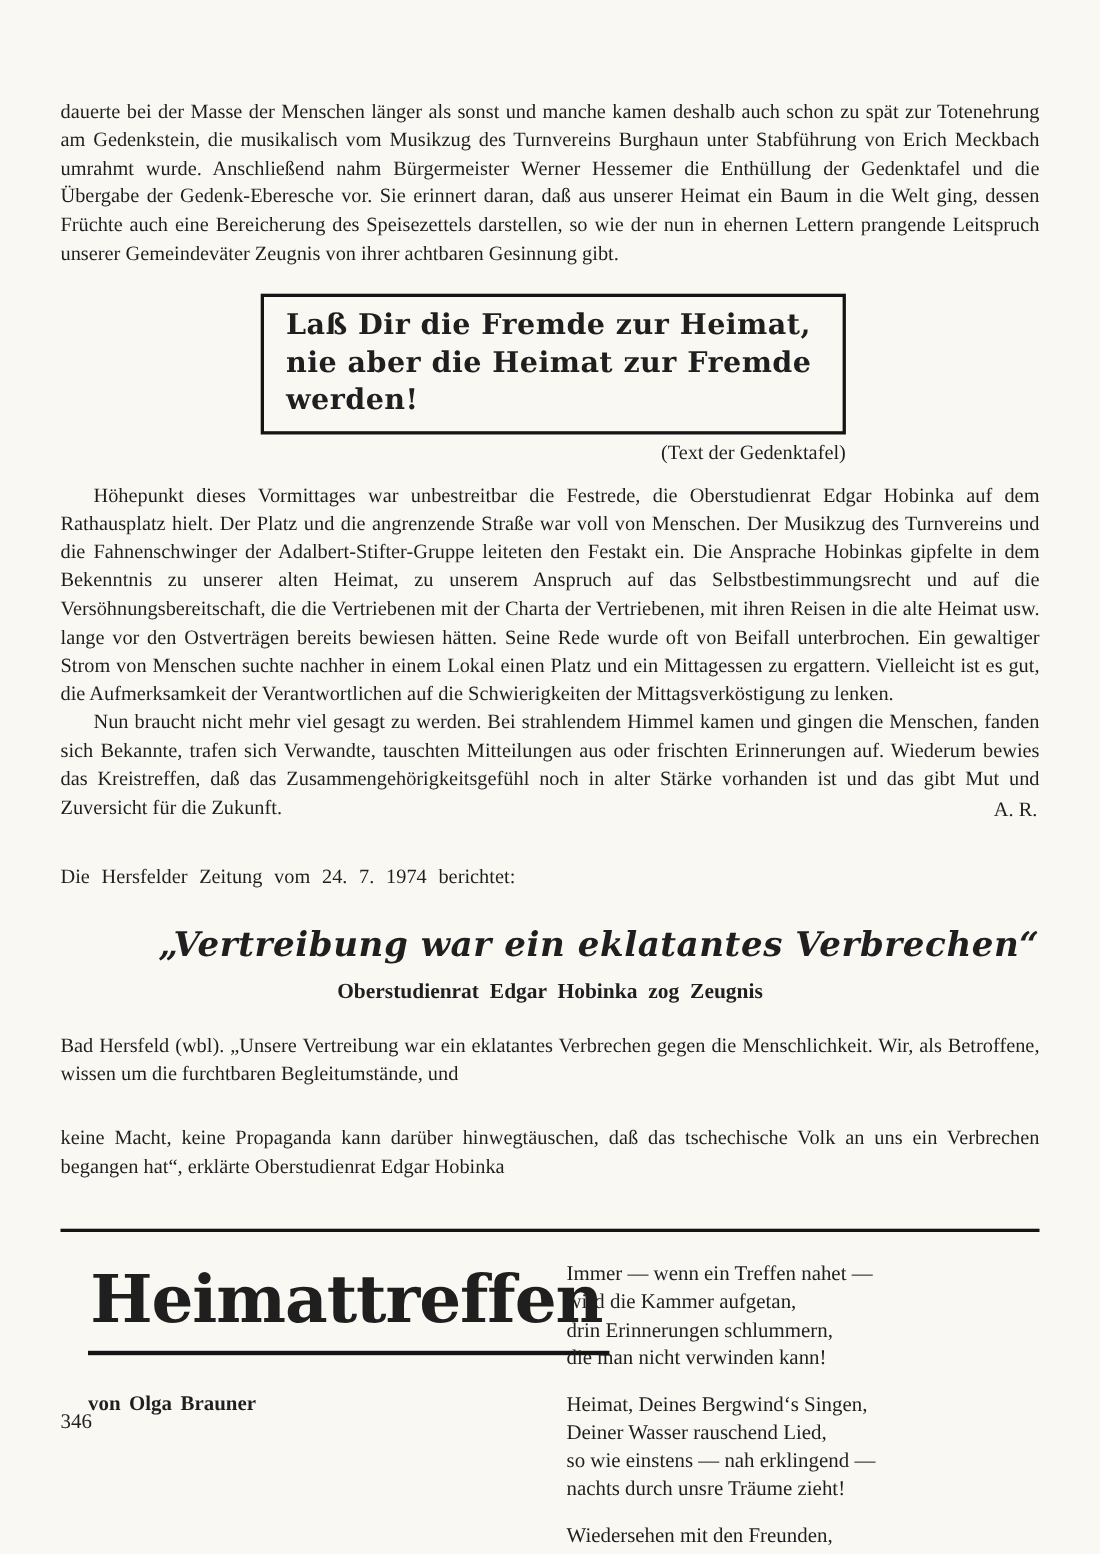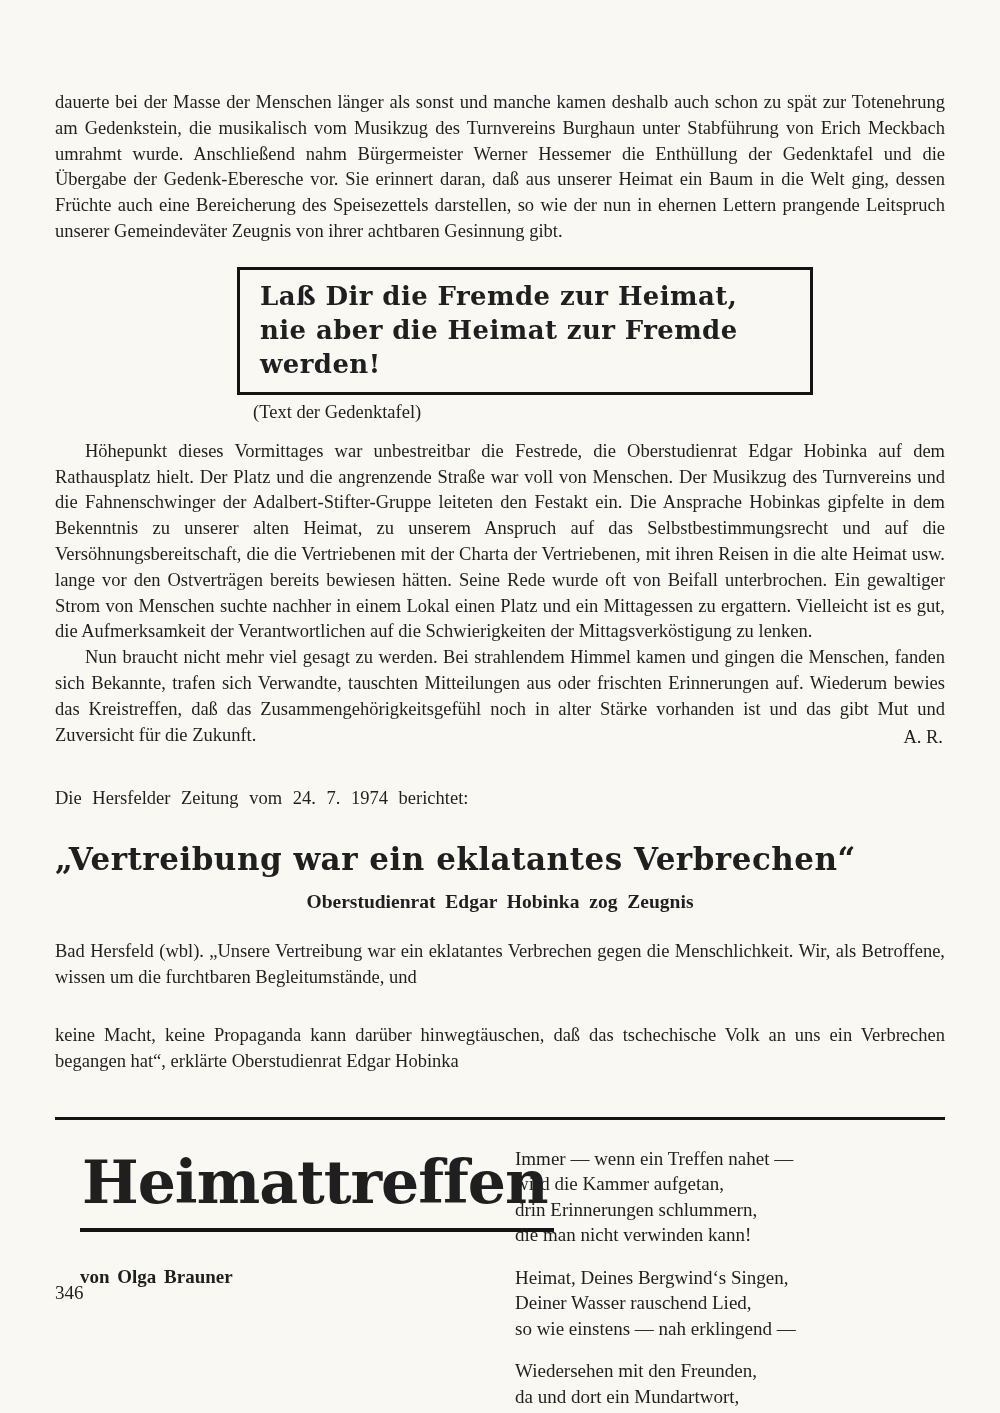--- a/index.html
+++ b/index.html
@@ -14,43 +14,43 @@
   }
   .page { padding:90px 55px 0 55px; }
   .body-text {
     font-size:18.5px; line-height:25.8px;
     text-align:justify;
   }
   .indent { text-indent:30px; }
   .mt { margin-top:16px; }
 
   
-  .plaque-wrap { margin:22px 0 10px 182px; width:576px; }
+  .plaque-wrap { margin:22px 0 10px 182px; width:532px; }
   .plaque {
     border:3px solid #141414;
     padding:9px 14px 11px 20px;
     background:transparent;
   }
   .plaque-line {
     font-family:"DejaVu Serif",serif;
     font-weight:700;
     font-size:26px; line-height:34px;
     letter-spacing:0.4px;
   }
-  .plaque-caption { margin:7px 0 0 16px; font-size:18.5px; }
+  .plaque-caption { margin:7px 0 0 4px; font-size:18.5px;text-align:right; }
 
   .para-wrap { position:relative; }
   .sig { position:absolute; right:2px; bottom:0; font-size:18.5px; }
 
   .zeitung-intro { margin-top:40px; font-size:18.5px; word-spacing:6px; }
 
   .headline2 {
-    margin-top:32px; text-align:left;
+    margin-top:32px; text-align:right;
     font-family:"DejaVu Serif",serif;
-    font-weight:700; 
+    font-weight:700; font-style:italic;
     font-size:31px; letter-spacing:0.5px;
   }
   .subhead2 {
     margin-top:14px; text-align:center;
     font-weight:700; font-size:19.5px;
     word-spacing:5px;
   }
 
   .columns { display:flex; gap:32px; margin-top:26px;flex-direction:column; }
   .col { flex:1; font-size:18.5px; line-height:25.8px; text-align:justify; }
@@ -124,20 +124,21 @@
       <div class="stanza">
         <div class="poem-line">Immer — wenn ein Treffen nahet —</div>
         <div class="poem-line">wird die Kammer aufgetan,</div>
         <div class="poem-line">drin Erinnerungen schlummern,</div>
         <div class="poem-line">die man nicht verwinden kann!</div>
       </div>
       <div class="stanza">
         <div class="poem-line">Heimat, Deines Bergwind‘s Singen,</div>
         <div class="poem-line">Deiner Wasser rauschend Lied,</div>
         <div class="poem-line">so wie einstens — nah erklingend —</div>
+        <div class="poem-line">nachts durch unsre Träume zieht!</div>
       </div>
       <div class="stanza">
         <div class="poem-line">Wiedersehen mit den Freunden,</div>
         <div class="poem-line">da und dort ein Mundartwort,</div>
 
       </div>
     </div>
   </div>
 
 </div>

